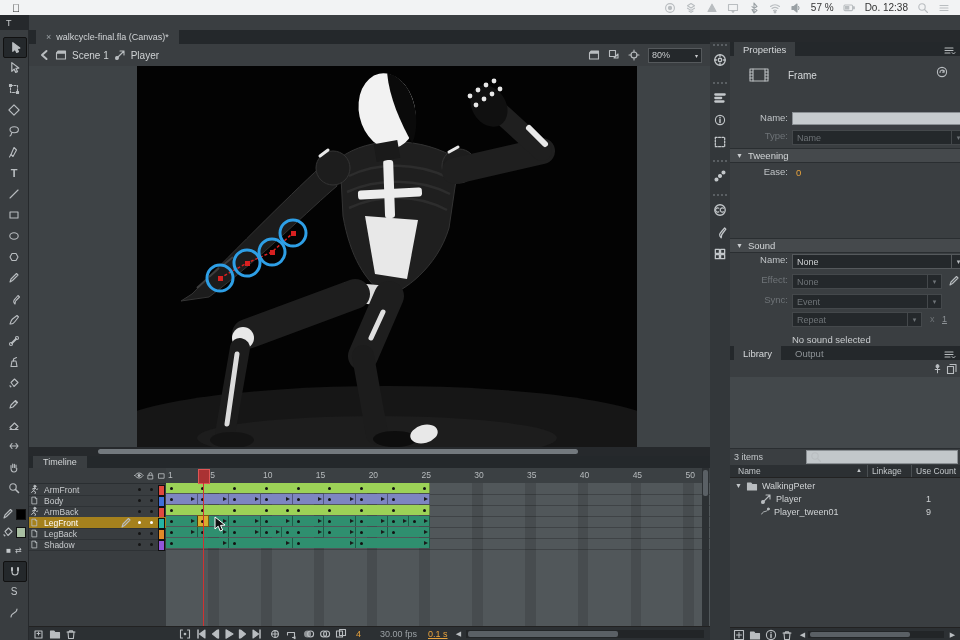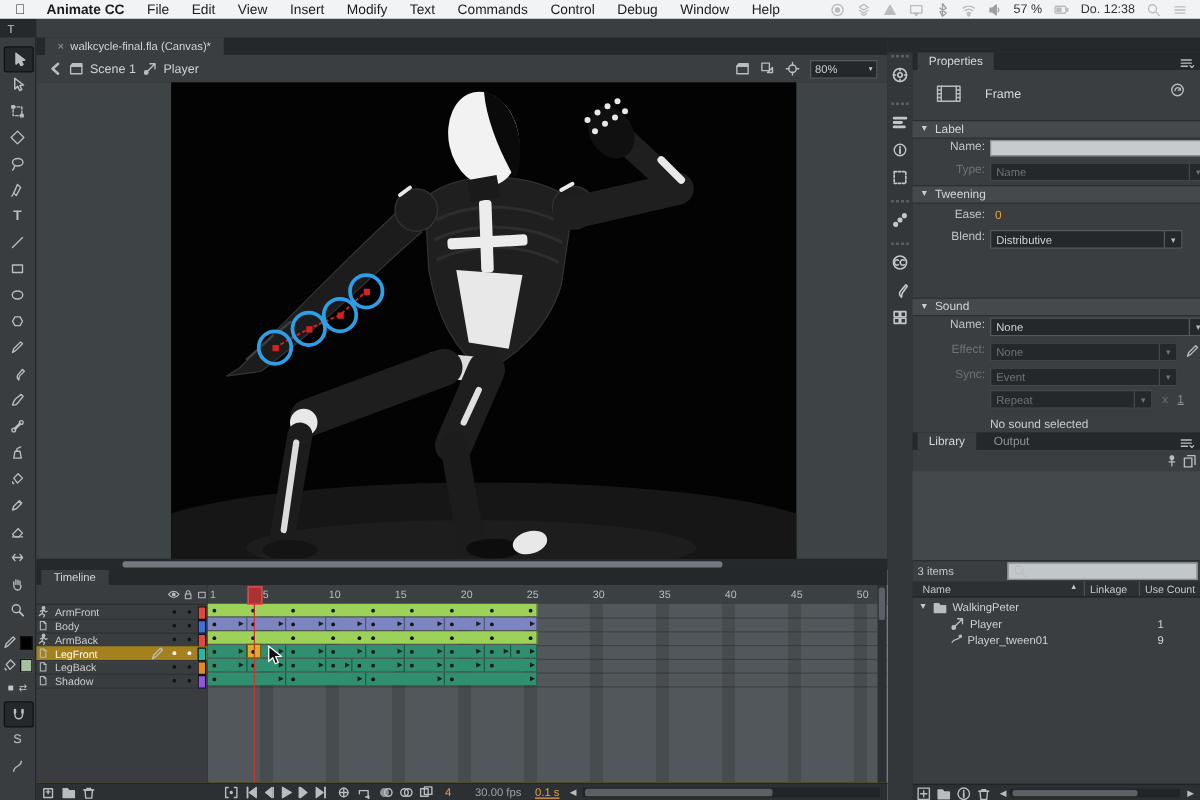--- a/index.html
+++ b/index.html
@@ -127,34 +127,20 @@
   #lib-scroll .thumb{position:absolute;left:2px;top:1px;width:100px;height:5px;background:#5a6065;border-radius:2px;}
   .tiny{font-size:8px;}
 </style>
 </head>
 <body>
 
 <div id="app">
 
   <div id="menubar" class="abs">
     <span id="apple"></span>
-    <div id="menu-items">
-        <div class="mi app">Animate CC</div>
-        <div class="mi">File</div>
-        <div class="mi">Edit</div>
-        <div class="mi">View</div>
-        <div class="mi">Insert</div>
-        <div class="mi">Modify</div>
-        <div class="mi">Text</div>
-        <div class="mi">Commands</div>
-        <div class="mi">Control</div>
-        <div class="mi">Debug</div>
-        <div class="mi">Window</div>
-        <div class="mi">Help</div>
-      </div>
     <div id="menu-status">
       <span class="ic">
           <svg width="12" height="12" viewBox="0 0 12 12" fill="none" stroke="currentColor" stroke-width="1.1" stroke-linecap="round" stroke-linejoin="round">
             <circle cx="6" cy="6" r="4.4"></circle>
             <circle cx="6" cy="6" r="1.6" fill="currentColor"></circle>
           </svg>
         </span>
       <span class="ic">
           <svg width="12" height="12" viewBox="0 0 12 12" fill="none" stroke="currentColor" stroke-width="1.1" stroke-linecap="round" stroke-linejoin="round">
             <path d="M6 1.5 2.5 3.8 6 6 9.5 3.8Z M2.5 6.2 6 8.4 9.5 6.2 M4 9l2 1.4L8 9"></path>
@@ -981,50 +967,39 @@
           </svg>
         </span>
       <div style="position:absolute;left:58px;top:28px;font-size:10px;color:#d5d8da">Frame</div>
       <span class="ic" style="position:absolute;left:206px;top:24px">
           <svg width="12" height="12" viewBox="0 0 12 12" fill="none" stroke="currentColor" stroke-width="1.1" stroke-linecap="round" stroke-linejoin="round">
             <circle cx="6" cy="6" r="4.6"></circle>
             <path d="M4 6.5a2.2 2.2 0 0 1 4-1.4M8.2 4.5v1.6H6.6"></path>
           </svg>
         </span>
 
-      <div class="section-hdr" style="top:54px">
-        <span class="tri">▼</span>
-        <span>Label</span>
-      </div>
       <div style="position:absolute;top:70px;width:230px;height:13px">
         <span class="plabel" style="left:2px">Name:</span>
         <input id="name-input" value="" style="">
       </div>
       <div style="position:absolute;top:88px;width:230px;height:13px">
         <span class="plabel dim" style="left:2px">Type:</span>
         <div class="pselect disabled" style="left:62px;top:0;width:172px">
           <span class="val">Name</span>
           <span class="car">▾</span>
         </div>
       </div>
 
       <div class="section-hdr" style="top:106px">
         <span class="tri">▼</span>
         <span>Tweening</span>
       </div>
       <div style="position:absolute;top:124px;width:230px;height:13px">
         <span class="plabel" style="left:2px">Ease:</span>
         <span class="orange" style="position:absolute;left:66px;top:1px;font-size:9.5px">0</span>
-      </div>
-      <div style="position:absolute;top:142px;width:230px;height:13px">
-        <span class="plabel" style="left:2px">Blend:</span>
-        <div class="pselect" style="left:62px;top:0;width:152px">
-          <span class="val">Distributive</span>
-          <span class="car">▾</span>
-        </div>
       </div>
 
       <div class="section-hdr" style="top:196px">
         <span class="tri">▼</span>
         <span>Sound</span>
       </div>
       <div style="position:absolute;top:212px;width:230px;height:13px">
         <span class="plabel" style="left:2px">Name:</span>
         <div class="pselect" style="left:62px;top:0;width:172px">
           <span class="val">None</span>

